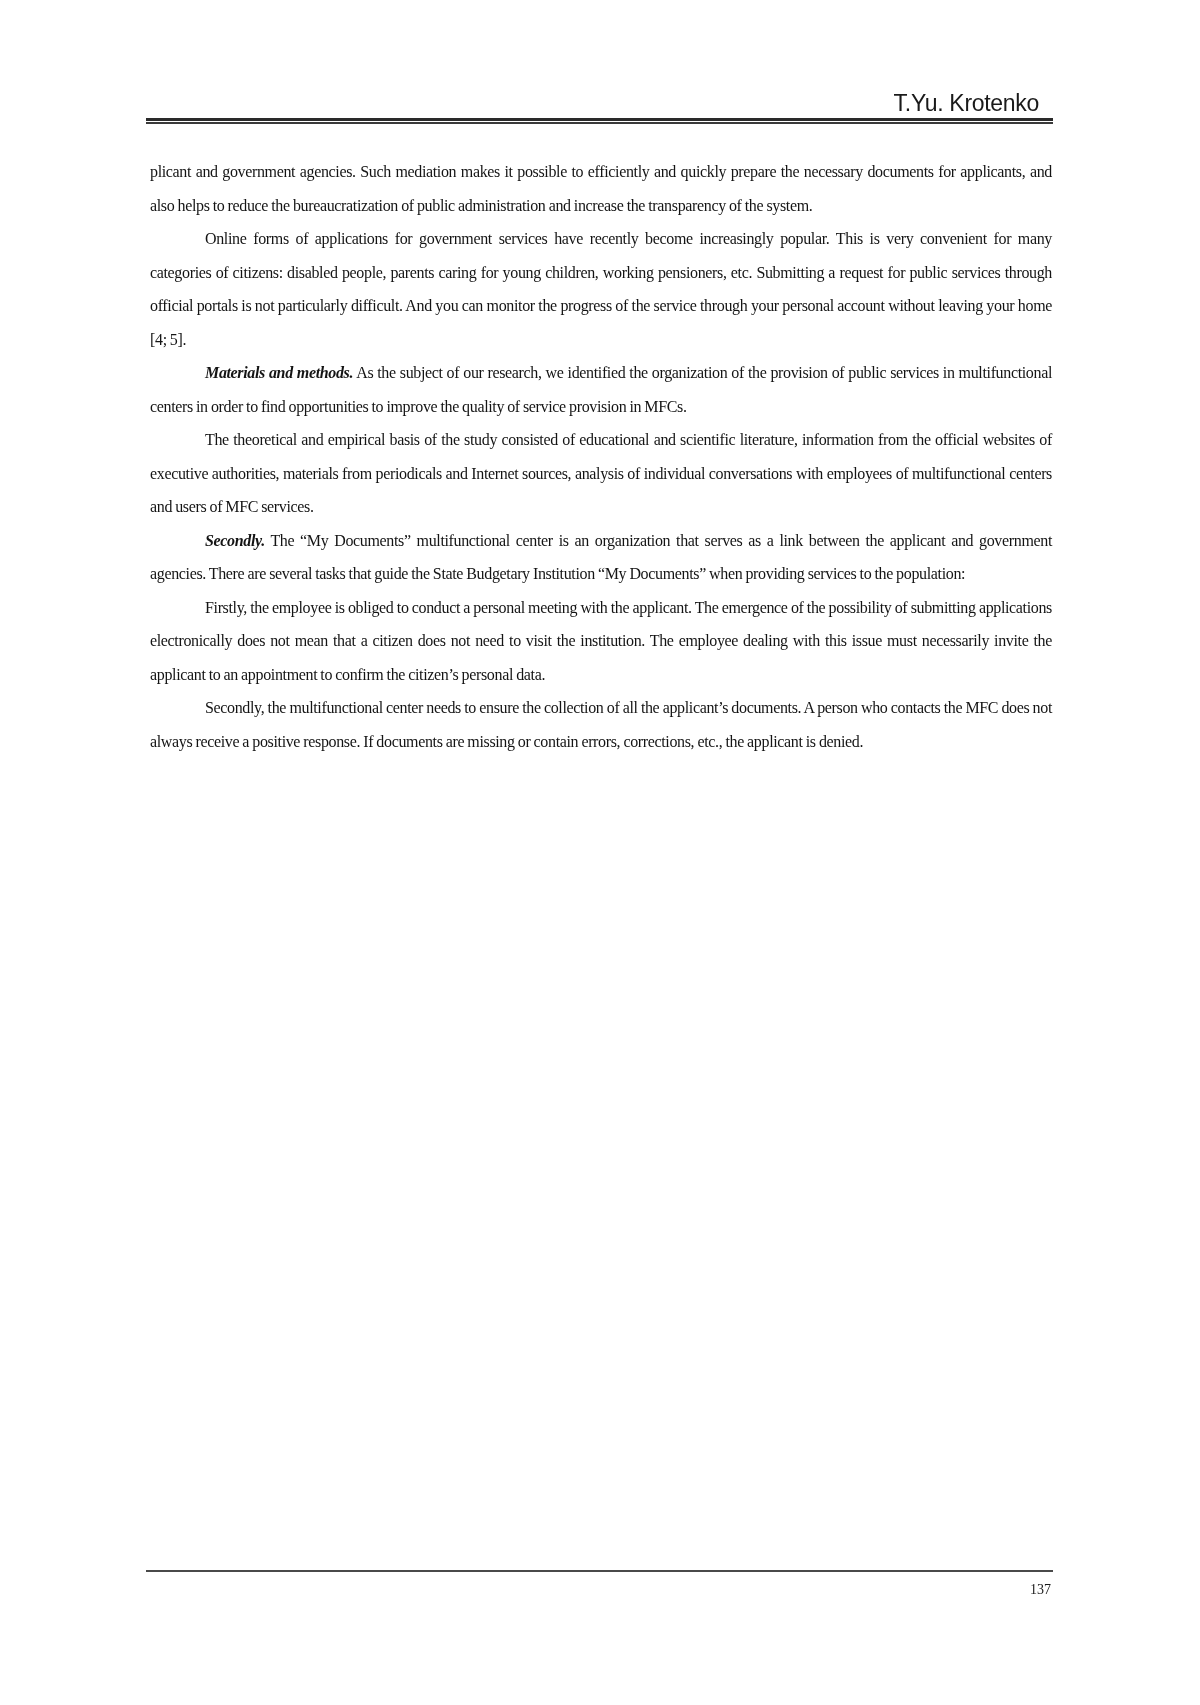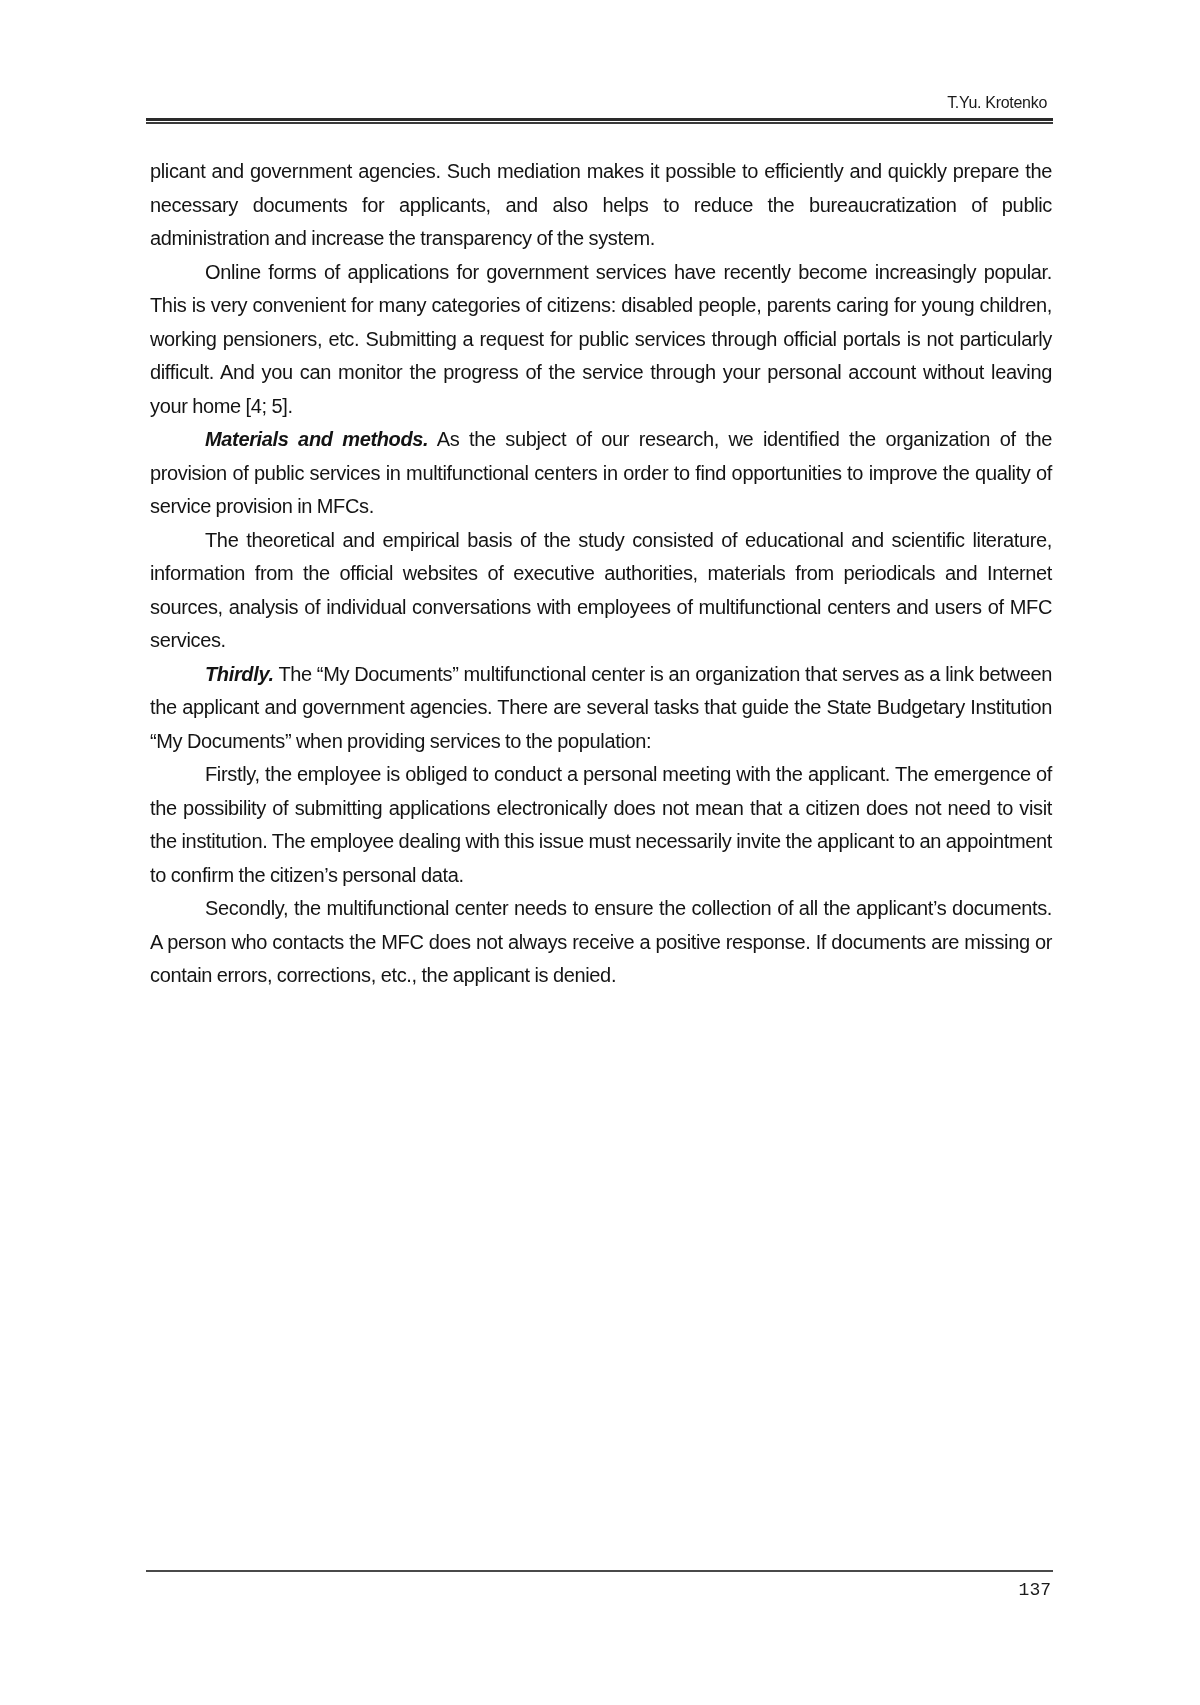--- a/index.html
+++ b/index.html
@@ -16,26 +16,26 @@
     }
     .page {
       position: absolute;
       left: 0; top: 0;
       width: 1200px;
       height: 1705px;
       background: #ffffff;
     }
     .running-head {
       position: absolute;
-      left: 140px;
+      left: 132px;
       width: 907px;
       top: 92px;
       text-align: right;
       font-family: "Liberation Sans", sans-serif;
-      font-size: 16px;
+      font-size: 23px;
       line-height: 22px;
       color: #1a1a1a;
       letter-spacing: -0.3px;
     }
     .head-rule {
       position: absolute;
       left: 146px;
       width: 907px;
       top: 118px;
       height: 6px;
@@ -46,22 +46,22 @@
     }
     .head-rule .thin {
       position: absolute; left: 0; right: 0; top: 4px;
       height: 1.5px; background: #3a3a3a;
     }
     .body-text {
       position: absolute;
       left: 150px;
       width: 902px;
       top: 155px;
-      font-family: Liberation Sans, sans-serif;
-      font-size: 20px;
+      font-family: Liberation Serif, serif;
+      font-size: 16px;
       line-height: 33.5px;
       text-align: justify;
       color: #141414;
       letter-spacing: -0.35px;
       word-spacing: -0.5px;
     }
     .body-text p {
       margin: 0;
       text-indent: 55px;
       hyphens: manual;
@@ -81,22 +81,22 @@
       top: 1570px;
       height: 2px;
       background: #4a4a4a;
     }
     .page-number {
       position: absolute;
       left: 146px;
       width: 905px;
       top: 1578px;
       text-align: right;
-      font-family: Liberation Mono, monospace;
-      font-size: 18px;
+      font-family: Liberation Serif, serif;
+      font-size: 14px;
       line-height: 24px;
       color: #1a1a1a;
     }
   </style>
 </head>
 <body>
 
 <div class="page">
 
   <div class="running-head">T.Yu. Krotenko</div>
@@ -104,21 +104,21 @@
   <div class="head-rule">
     <div class="thick"></div>
     <div class="thin"></div>
   </div>
 
   <div class="body-text">
     <p class="cont"><span>plicant and government agencies. Such mediation makes it possible to efficiently and quickly prepare the necessary documents for applicants, and also helps to reduce the bureaucratization of public administration and increase the transparency of the system.</span></p>
     <p><span>Online forms of applications for government services have recently become in­creasingly popular. This is very convenient for many categories of citizens: disabled people, parents caring for young children, working pensioners, etc. Submitting a request for public services through official portals is not particularly difficult. And you can monitor the progress of the service through your personal account without leaving your home [4; 5].</span></p>
     <p><span class="lead">Materials and methods.</span><span> As the subject of our research, we identified the organ­ization of the provision of public services in multifunctional centers in order to find opportunities to improve the quality of service provision in MFCs.</span></p>
     <p><span>The theoretical and empirical basis of the study consisted of educational and scientific literature, information from the official websites of executive authorities, materials from periodicals and Internet sources, analysis of individual conversations with employees of multifunctional centers and users of MFC services.</span></p>
-    <p><span class="lead">Thirdly.</span><span> The “My Documents” multifunctional center is an organization that serves as a link between the applicant and government agencies. There are several tasks that guide the State Budgetary Institution “My Documents” when providing services to the population:</span></p>
+    <p><span class="lead">Secondly.</span><span> The “My Documents” multifunctional center is an organization that serves as a link between the applicant and government agencies. There are several tasks that guide the State Budgetary Institution “My Documents” when providing services to the population:</span></p>
     <p><span>Firstly, the employee is obliged to conduct a personal meeting with the appli­cant. The emergence of the possibility of submitting applications electronically does not mean that a citizen does not need to visit the institution. The employee dealing with this issue must necessarily invite the applicant to an appointment to confirm the citizen’s personal data.</span></p>
     <p><span>Secondly, the multifunctional center needs to ensure the collection of all the applicant’s documents. A person who contacts the MFC does not always receive a positive response. If documents are missing or contain errors, corrections, etc., the applicant is denied.</span></p>
   </div>
 
   <div class="foot-rule"></div>
   <div class="page-number">137</div>
 
 </div>
 
 </body></html>

